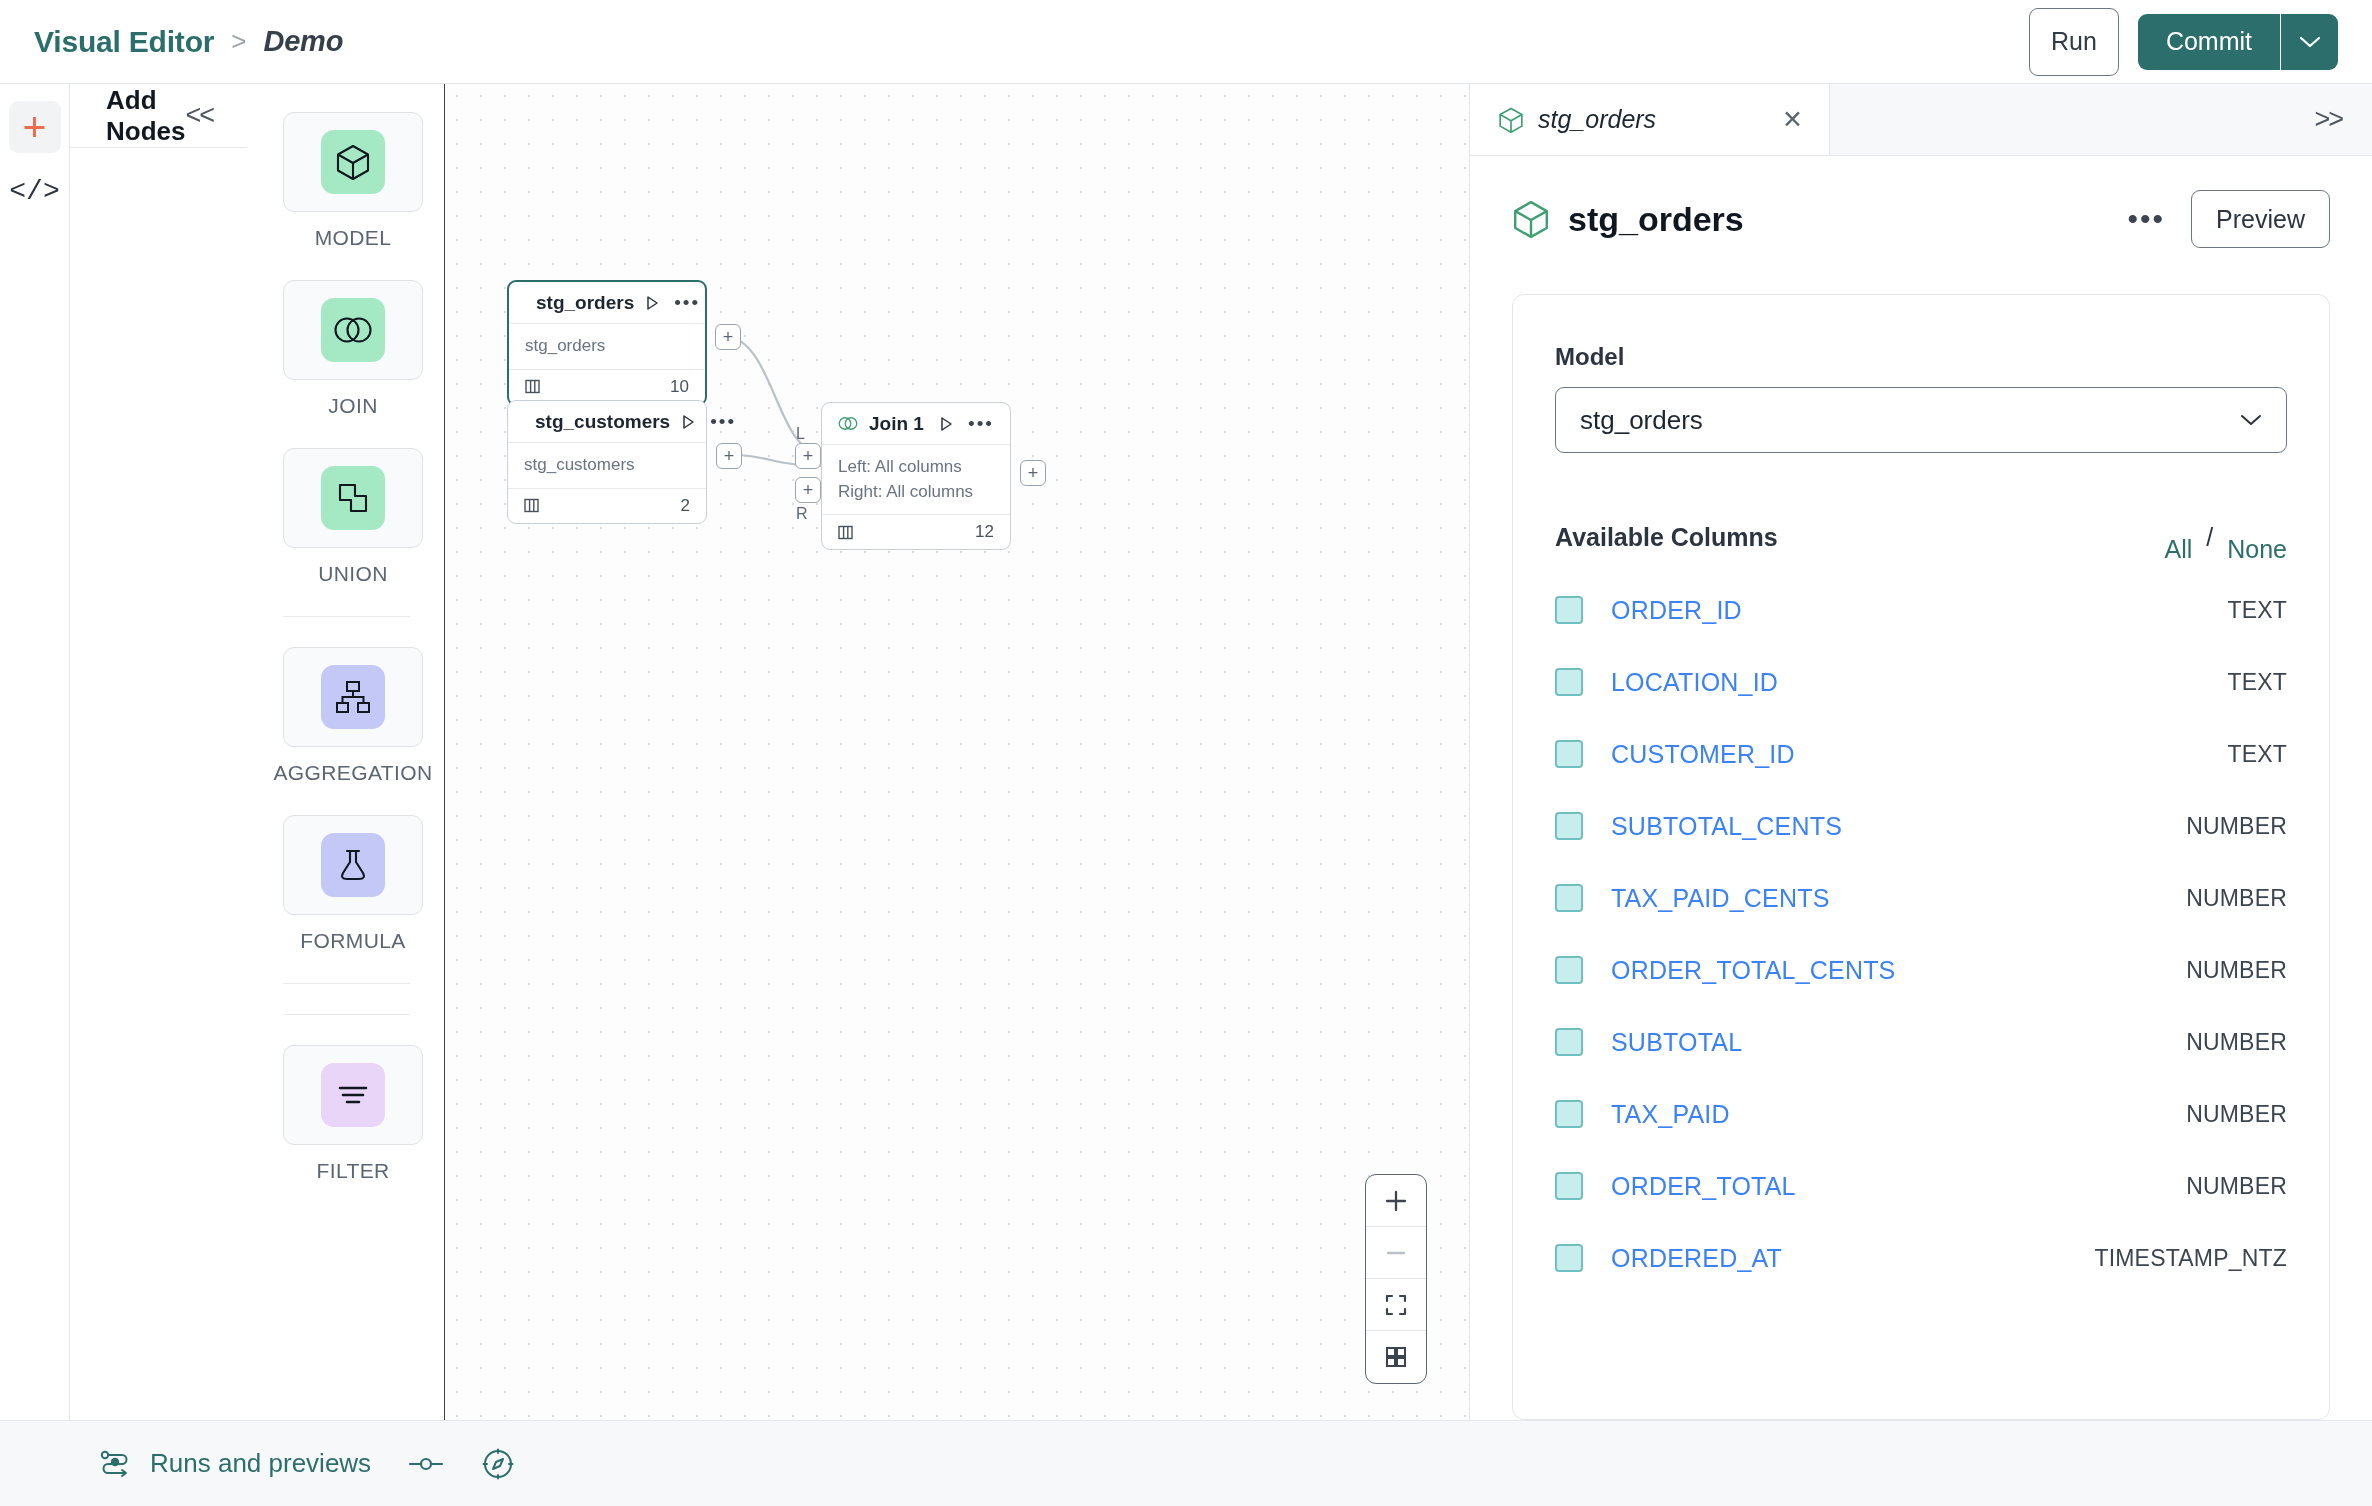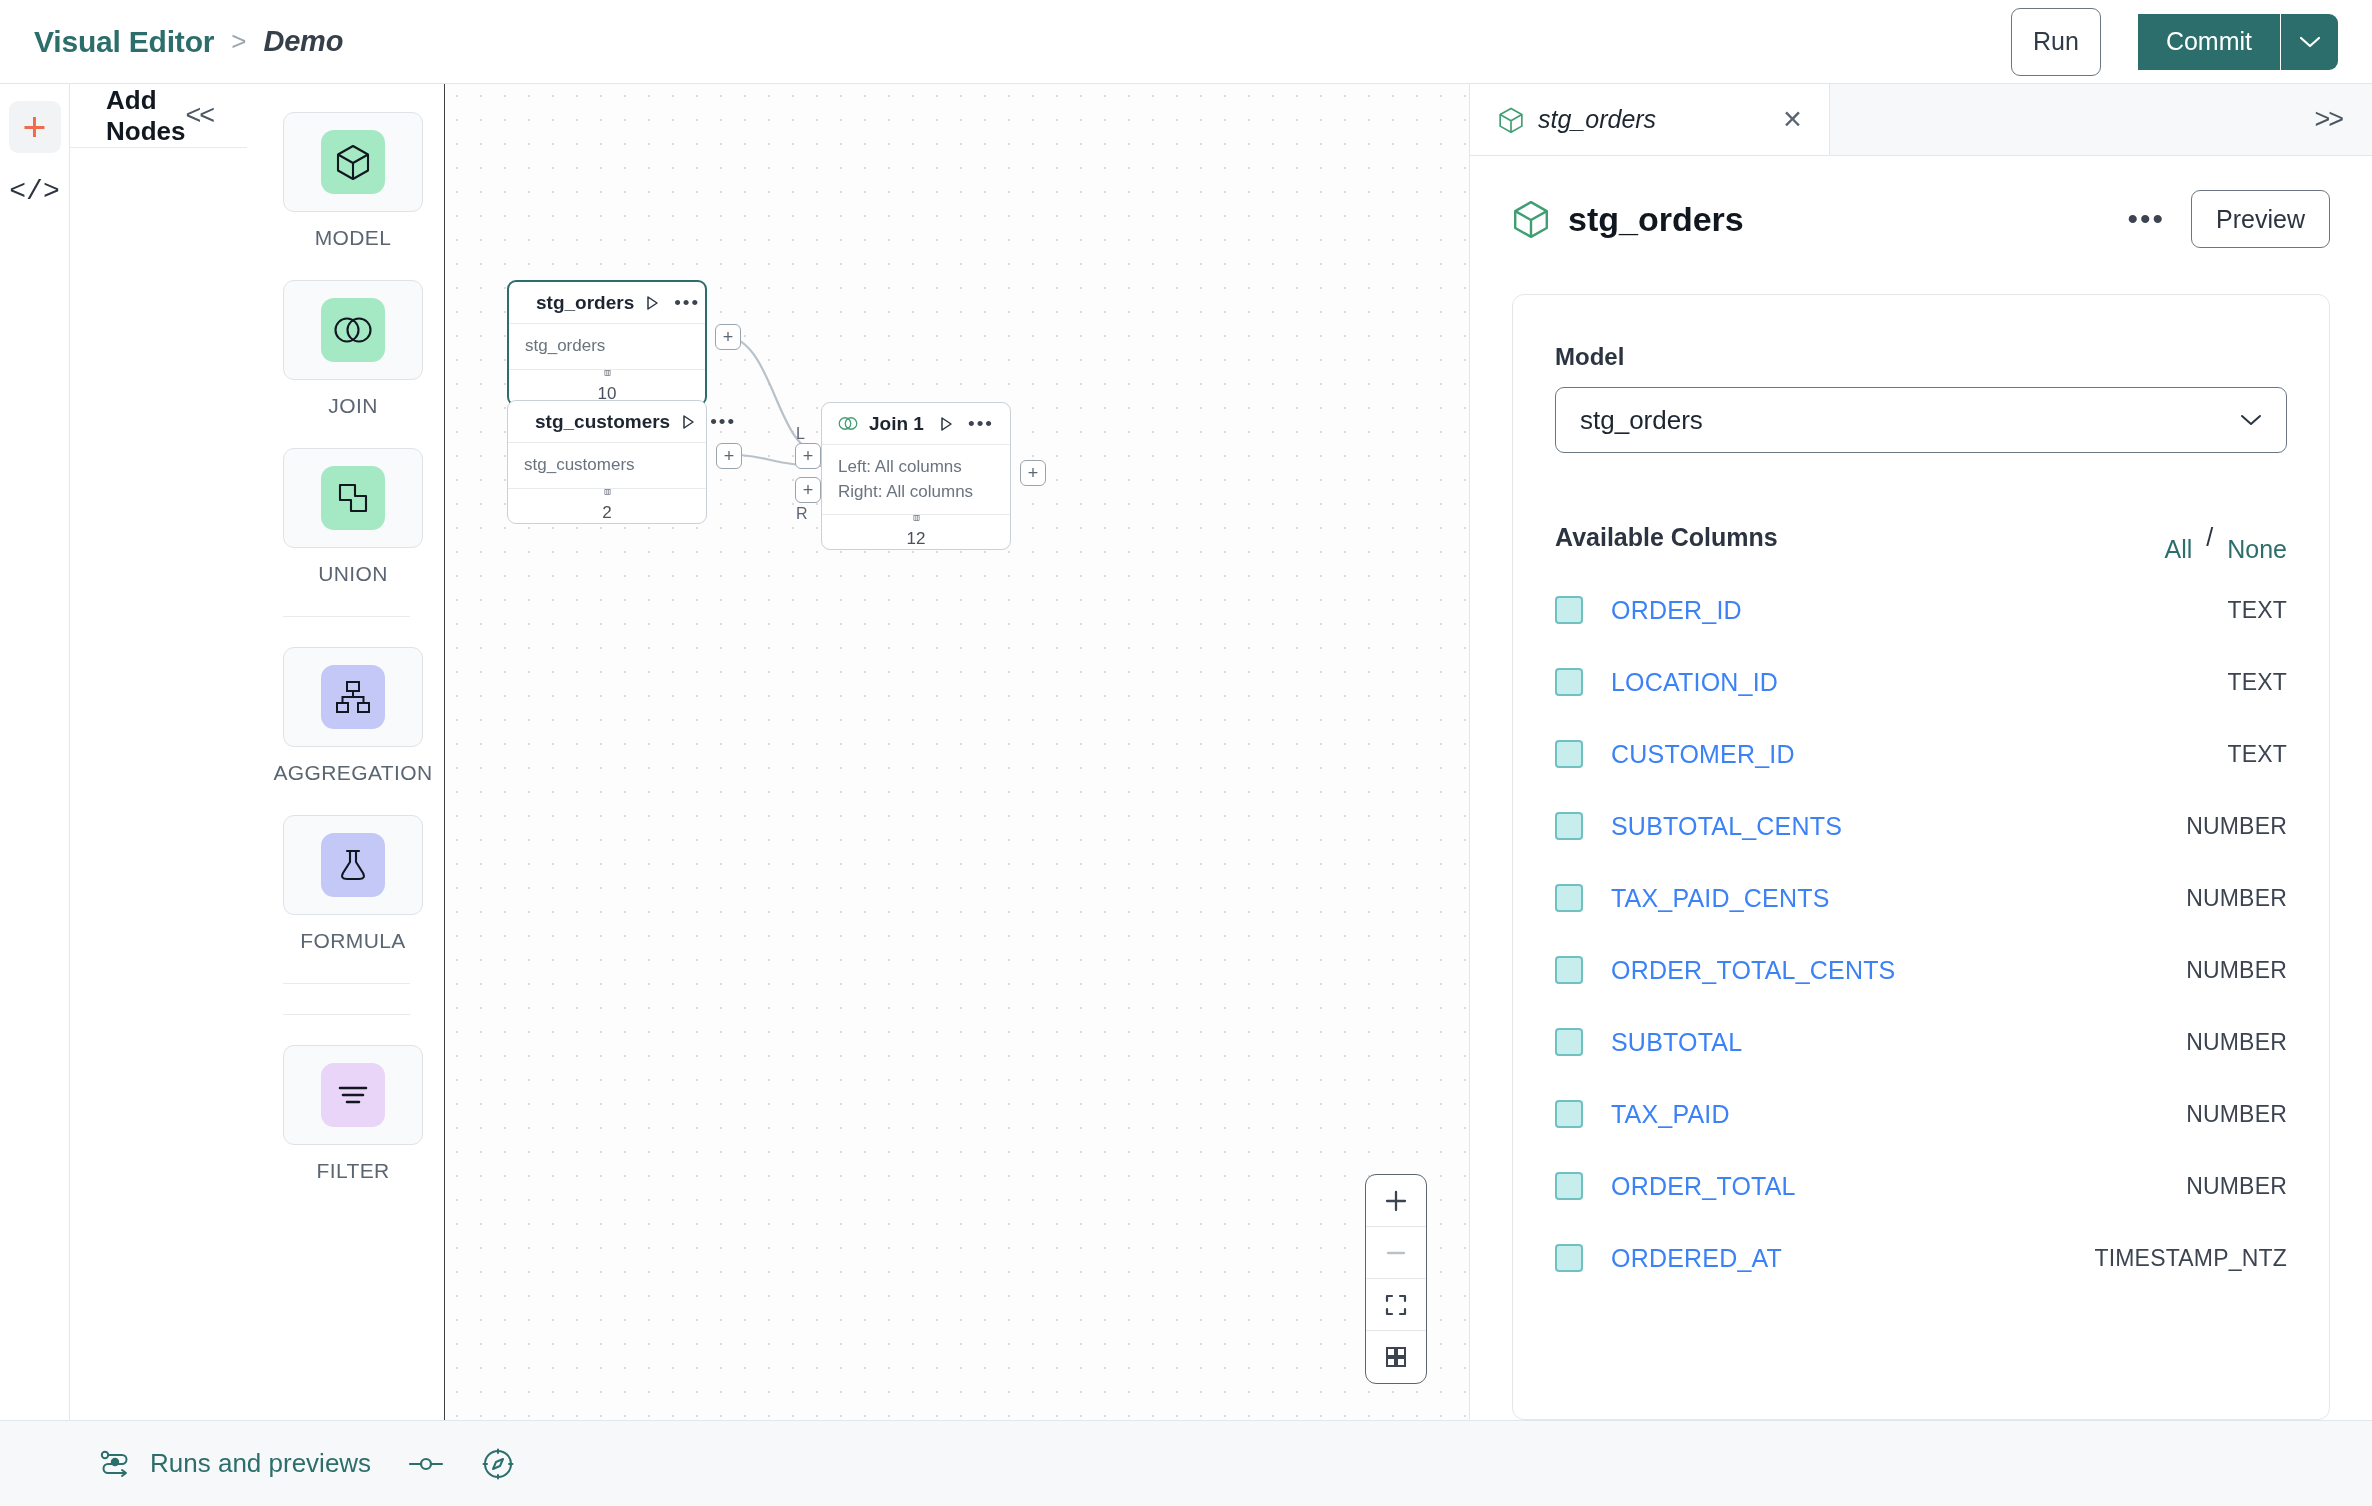--- a/index.html
+++ b/index.html
@@ -31,21 +31,21 @@
     height: 68px; min-width: 82px; padding: 0 21px;
     border: 1.6px solid #6b7682; border-radius: 9px;
     background: #fff; color: #313b45; font-size: 25px;
     font-family: "Liberation Sans", sans-serif; cursor: pointer;
     display: flex; align-items: center; justify-content: center;
   }
   .commit-group { display: flex; height: 56px; border-radius: 9px; overflow: hidden; }
   .btn-commit {
     background: #2c6e6b; color: #fff; font-size: 25px; padding: 0 28px;
     border: none; cursor: pointer; font-family: "Liberation Sans", sans-serif;
-    display: flex; align-items: center; margin-left: 18px;
+    display: flex; align-items: center;
   }
   .btn-commit-caret {
     background: #2c6e6b; color: #fff; width: 58px; border: none; cursor: pointer;
     border-left: 1.5px solid #ffffff;
     display: flex; align-items: center; justify-content: center;
   }
 
   
   .body { flex: 1 1 auto; display: flex; min-height: 0; }
 
@@ -107,21 +107,21 @@
   .gnode-sel { border: 2.4px solid #2c6e6b; }
   .gnode-reg { border: 1.6px solid #c9d0d7; }
   .gnode-head {
     display: flex; align-items: center; gap: 11px;
     padding: 0 16px; height: 42px; border-bottom: 1px solid #e8ebee;
   }
   .gnode-name { font-size: 19px; font-weight: bold; color: #1d2630; white-space: nowrap; }
   .gnode-acts { margin-left: auto; display: flex; align-items: center; gap: 14px; }
   .gnode-body { padding: 10px 16px; border-bottom: 1px solid #e8ebee; }
   .gnode-sub { font-size: 17px; color: #6a747f; line-height: 1.45; }
-  .gnode-foot { height: 34px; display: flex; align-items: center; justify-content: space-between; padding: 0 16px; gap: 8px; flex-direction: column; }
+  .gnode-foot { height: 34px; display: flex; align-items: center; justify-content: space-between; padding: 0 16px; gap: 8px; }
   .gnode-count { font-size: 17px; color: #48525d; }
   .port {
     position: absolute; width: 26px; height: 26px; border: 1.5px solid #9aa4ad;
     border-radius: 6px; background: #fff; display: flex; align-items: center;
     justify-content: center; font-size: 18px; color: #5b6672; cursor: pointer; line-height: 1;
   }
   .port-lbl { position: absolute; font-size: 16px; color: #5b6672; }
 
   .zoomctl {
     position: absolute; right: 42px; bottom: 36px; width: 62px;

